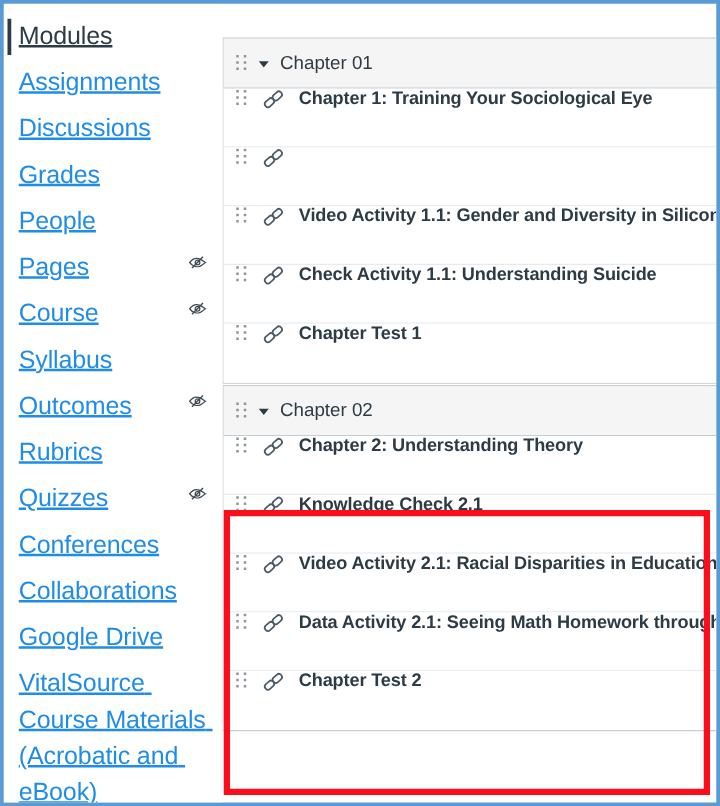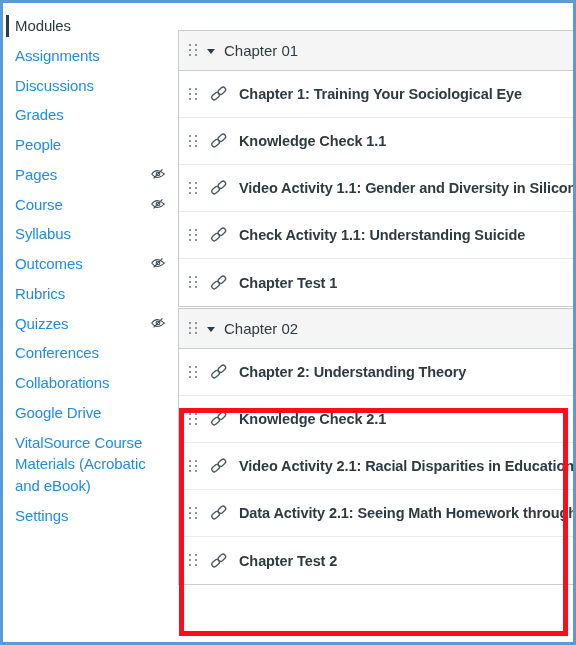--- a/index.html
+++ b/index.html
@@ -39,25 +39,26 @@
   .nav-item {
     display: flex;
     align-items: flex-start;
     justify-content: space-between;
     padding: 4px 12px 4px 12px;
     min-height: 18px;
     box-sizing: border-box;
     position: relative;
   }
   .nav-label {
-    font-size: 15px;
+    font-size: 20px;
     line-height: 1.45;
     color: #1f8ce8;
     letter-spacing: -0.1px;
     white-space: pre-wrap;
+    text-decoration: underline;
   }
   .nav-item.active .nav-label {
     color: #2d3b45;
     font-weight: 400;
   }
   .nav-item.active::before {
     content: "";
     position: absolute;
     left: 3px;
     top: 4px;
@@ -105,21 +106,21 @@
     font-weight: 400;
     margin-left: 8px;
     white-space: nowrap;
   }
   .module-items {
     background: #ffffff;
   }
   .module-item {
     height: 47px;
     display: flex;
-    align-items: center;
+    align-items: flex-start;
     padding: 0 10px;
     box-sizing: border-box;
     border-bottom: 1px solid #e8eaec;
     background: #ffffff;
   }
   .module-item:last-child {
     border-bottom: none;
   }
   .item-title {
     font-size: 14.5px;
@@ -302,21 +303,20 @@
                 <i></i>
                 <i></i>
                 <i></i>
               </span>
               <svg viewBox="0 0 20 20" class="link-icon">
                 <g fill="none" stroke="#4a5a66" stroke-width="1.5">
                   <rect x="1.6" y="9.6" width="9.2" height="5.6" rx="2.8" transform="rotate(-42 6.2 12.4)"></rect>
                   <rect x="8.6" y="3.6" width="9.2" height="5.6" rx="2.8" transform="rotate(-42 13.2 6.4)"></rect>
                 </g>
               </svg>
-              <span class="item-title">Knowledge Check 1.1</span>
             </div>
             <div class="module-item">
               <span class="drag-handle">
                 <i></i>
                 <i></i>
                 <i></i>
                 <i></i>
                 <i></i>
                 <i></i>
               </span>

